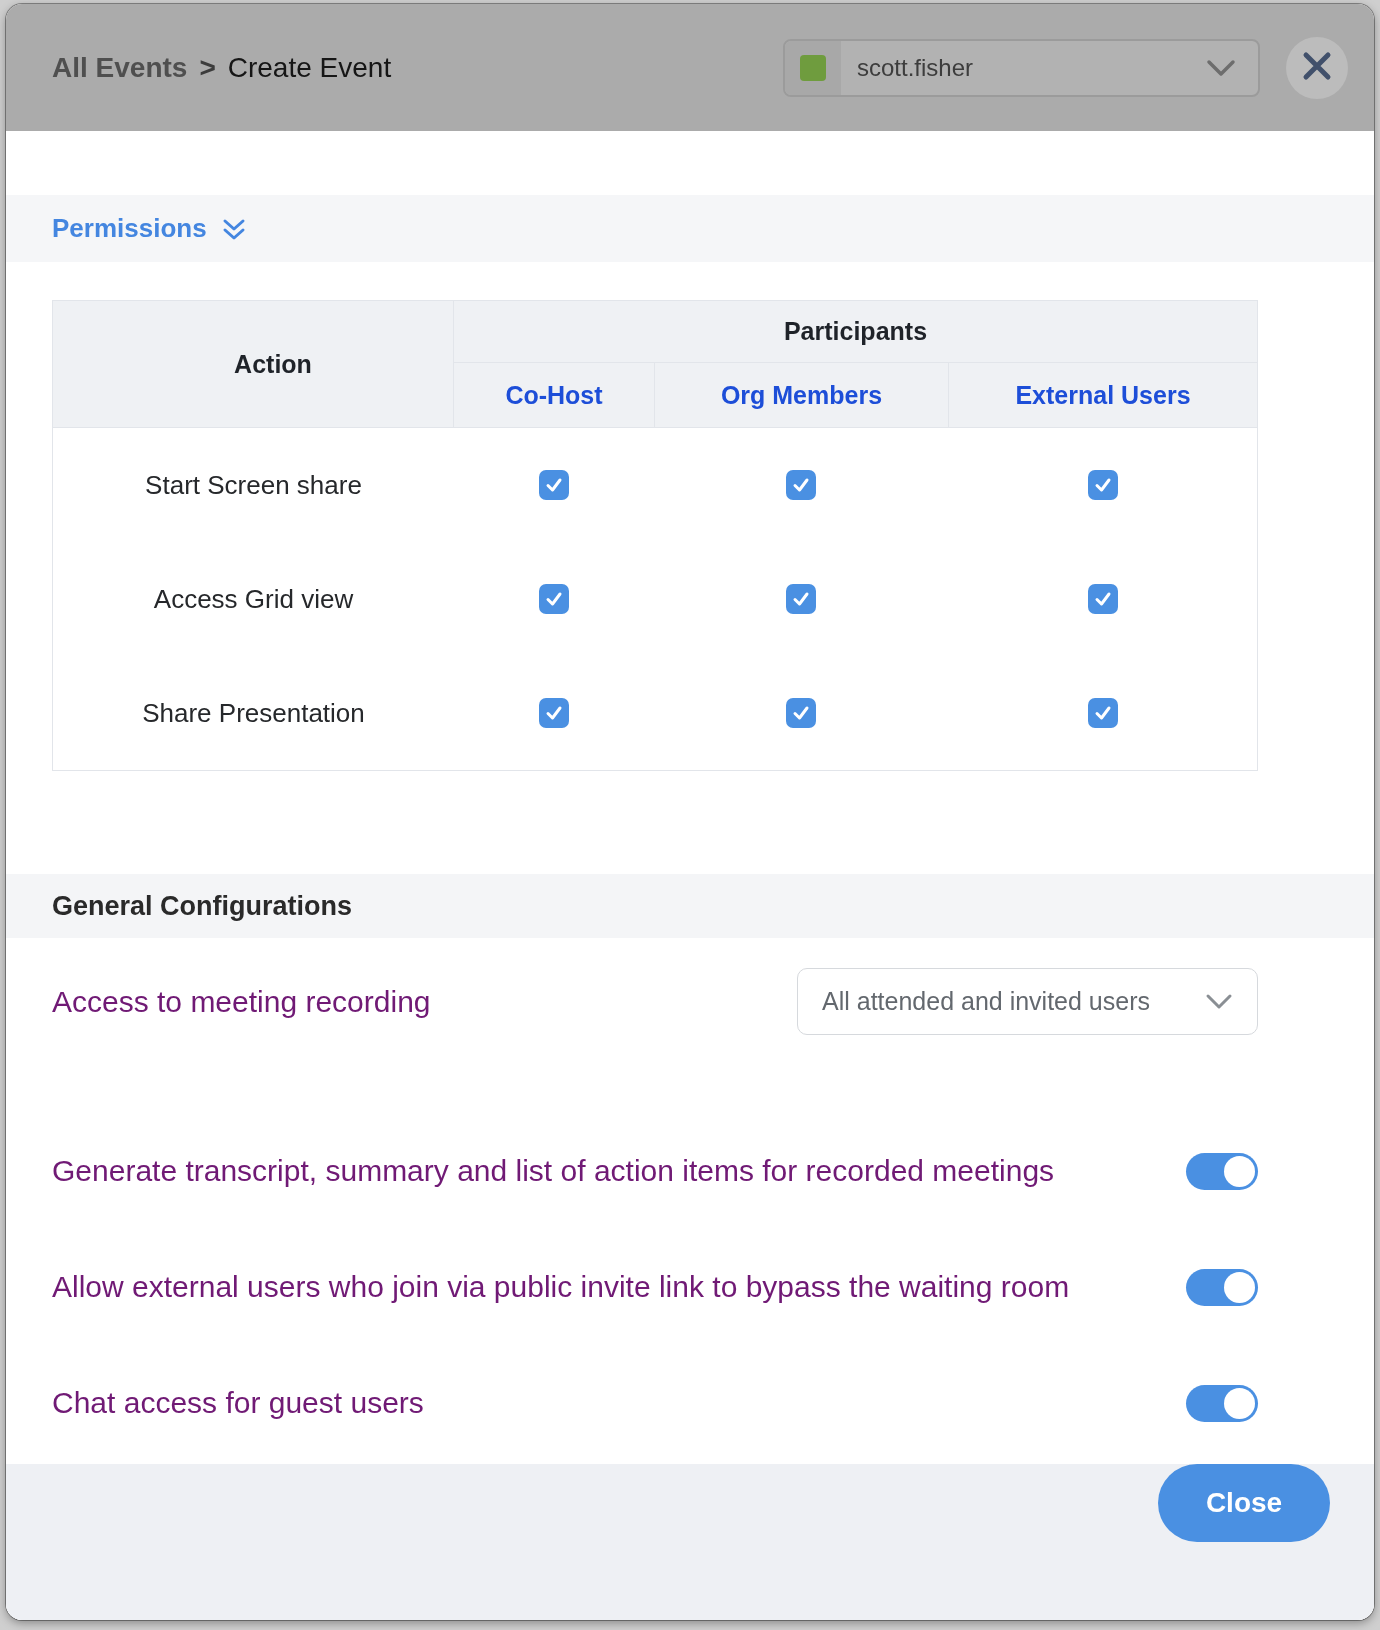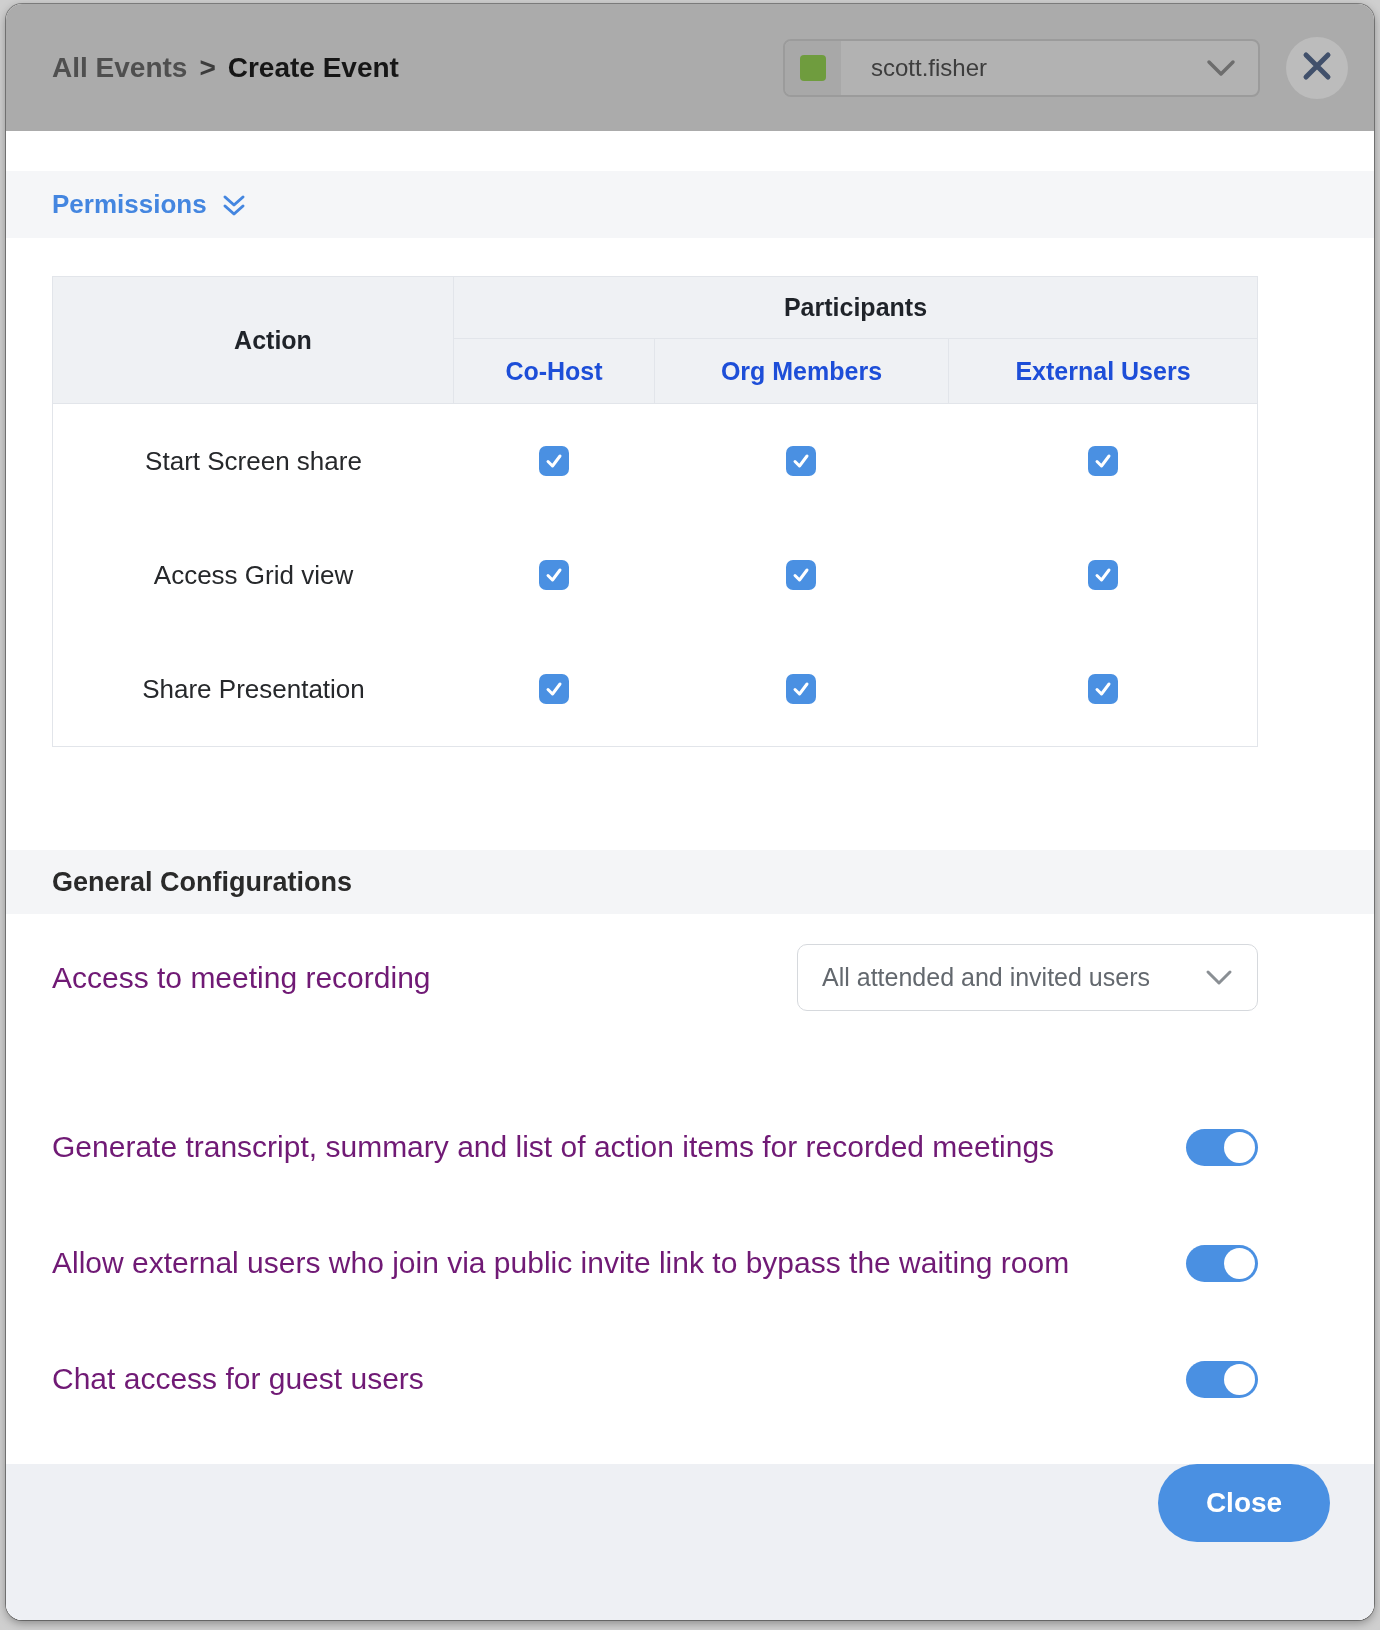--- a/index.html
+++ b/index.html
@@ -29,49 +29,49 @@
 
   
   .top-header{
     height:127px; background:var(--header-dim);
     display:flex; align-items:center;
     padding:0 26px 0 46px; flex:none;
   }
   .breadcrumb{font-size:28px; display:flex; align-items:center; gap:12px;}
   .crumb-parent{color:#4f4f4f; font-weight:600;}
   .crumb-sep{color:#3c3c3c; font-weight:600;}
-  .crumb-current{color:#161616; font-weight:700;}
+  .crumb-current{color:#161616; font-weight:400;}
 
   .user-dropdown{
     margin-left:auto;
     width:477px; height:58px;
     background:#b2b2b2;
     border:2px solid #9b9b9b;
     border-radius:8px;
     display:flex; align-items:center;
     overflow:hidden;
   }
   .avatar-slot{
     width:56px; height:100%; background:#a8a8a8;
     display:flex; align-items:center; justify-content:center; flex:none;
   }
   .avatar-square{width:26px;height:26px;border-radius:4px;background:var(--avatar-green,#6F9C3E);}
-  .user-name{font-size:24px;color:#3d3d3d;margin-left:30px;}
+  .user-name{font-size:24px;color:#3d3d3d;margin-left:16px;}
   .dd-chevron{margin-left:auto;margin-right:22px;display:flex;}
 
   .close-btn{
     width:62px;height:62px;border-radius:50%;
     background:#bcbcbc; border:none;
     margin-left:26px;
     display:flex;align-items:center;justify-content:center;
     cursor:pointer; flex:none;
   }
 
   
-  .content{flex:1; background:#fff; display:flex; flex-direction:column;}
+  .content{flex:1; background:#fff; display:flex; flex-direction:column;margin-top:24px;}
 
   .perm-band{
     margin-top:40px; height:67px; background:var(--band-gray);
     display:flex; align-items:center; padding-left:46px; gap:14px;
   }
   .perm-title{font-size:26px; font-weight:700; color:var(--perm-blue);}
   .dbl-chevron{display:flex; flex-direction:column; gap:-2px; margin-top:4px;}
 
   .perm-table{
     margin:38px 116px 0 46px;

